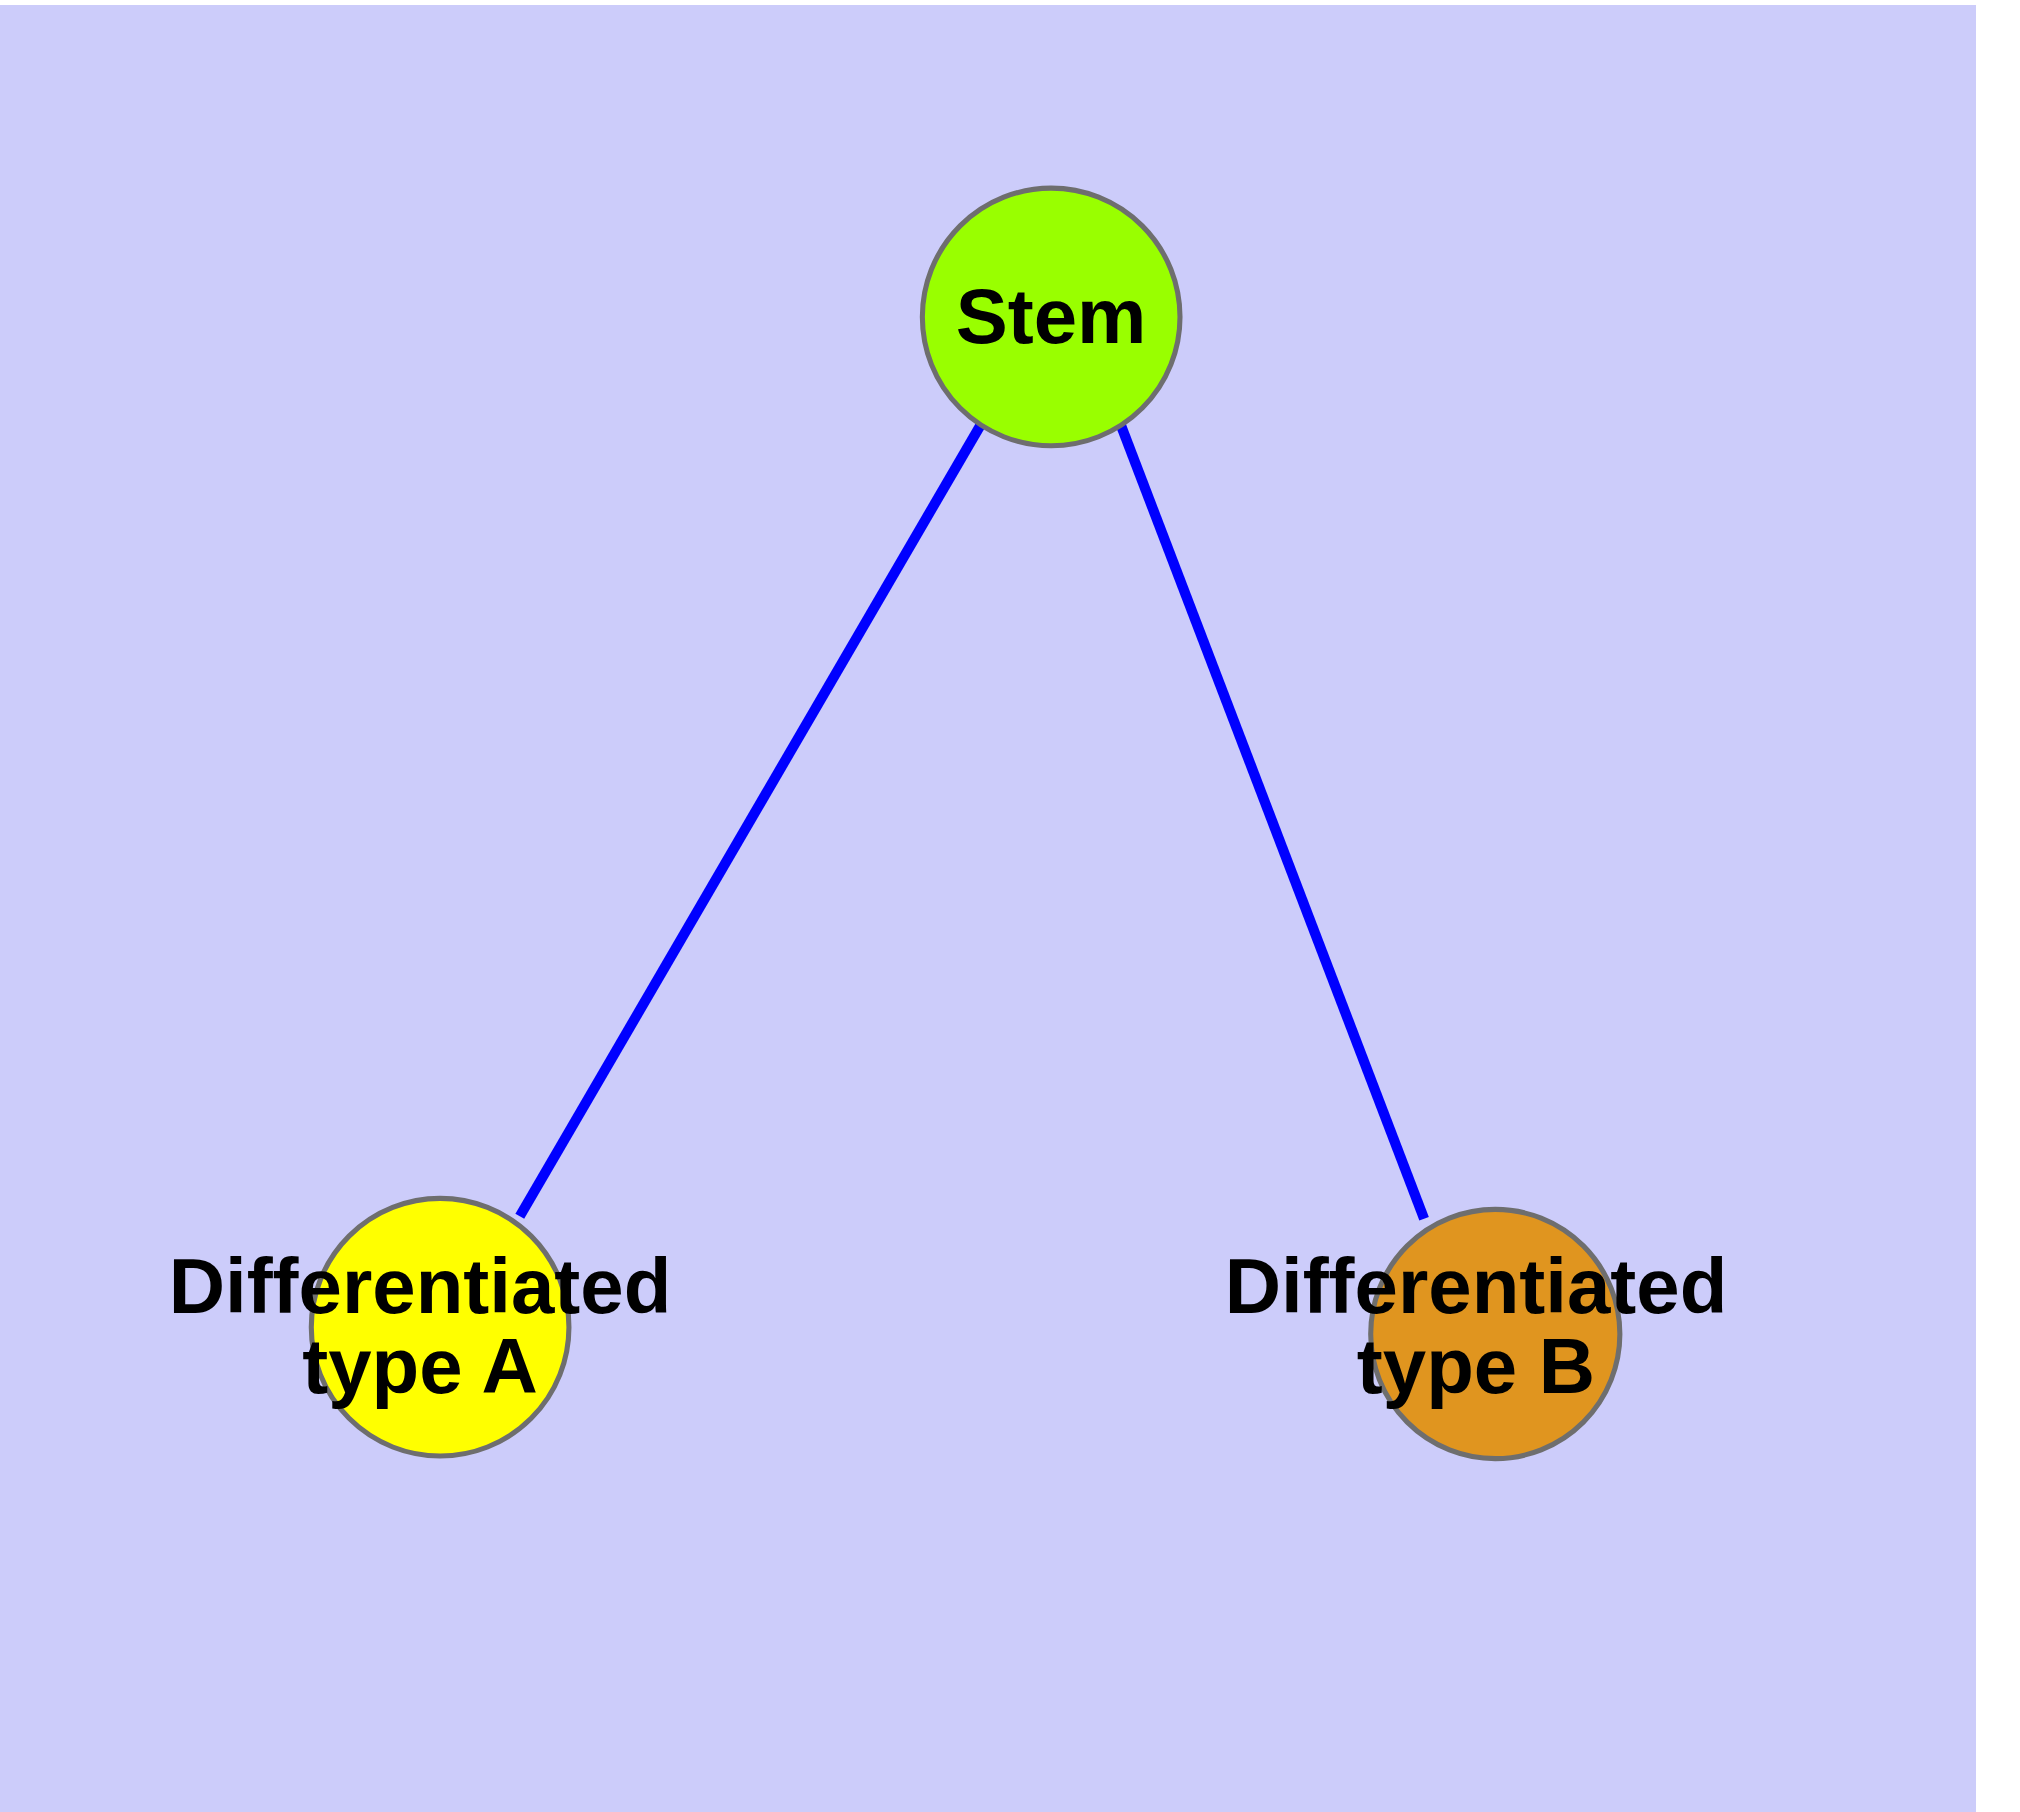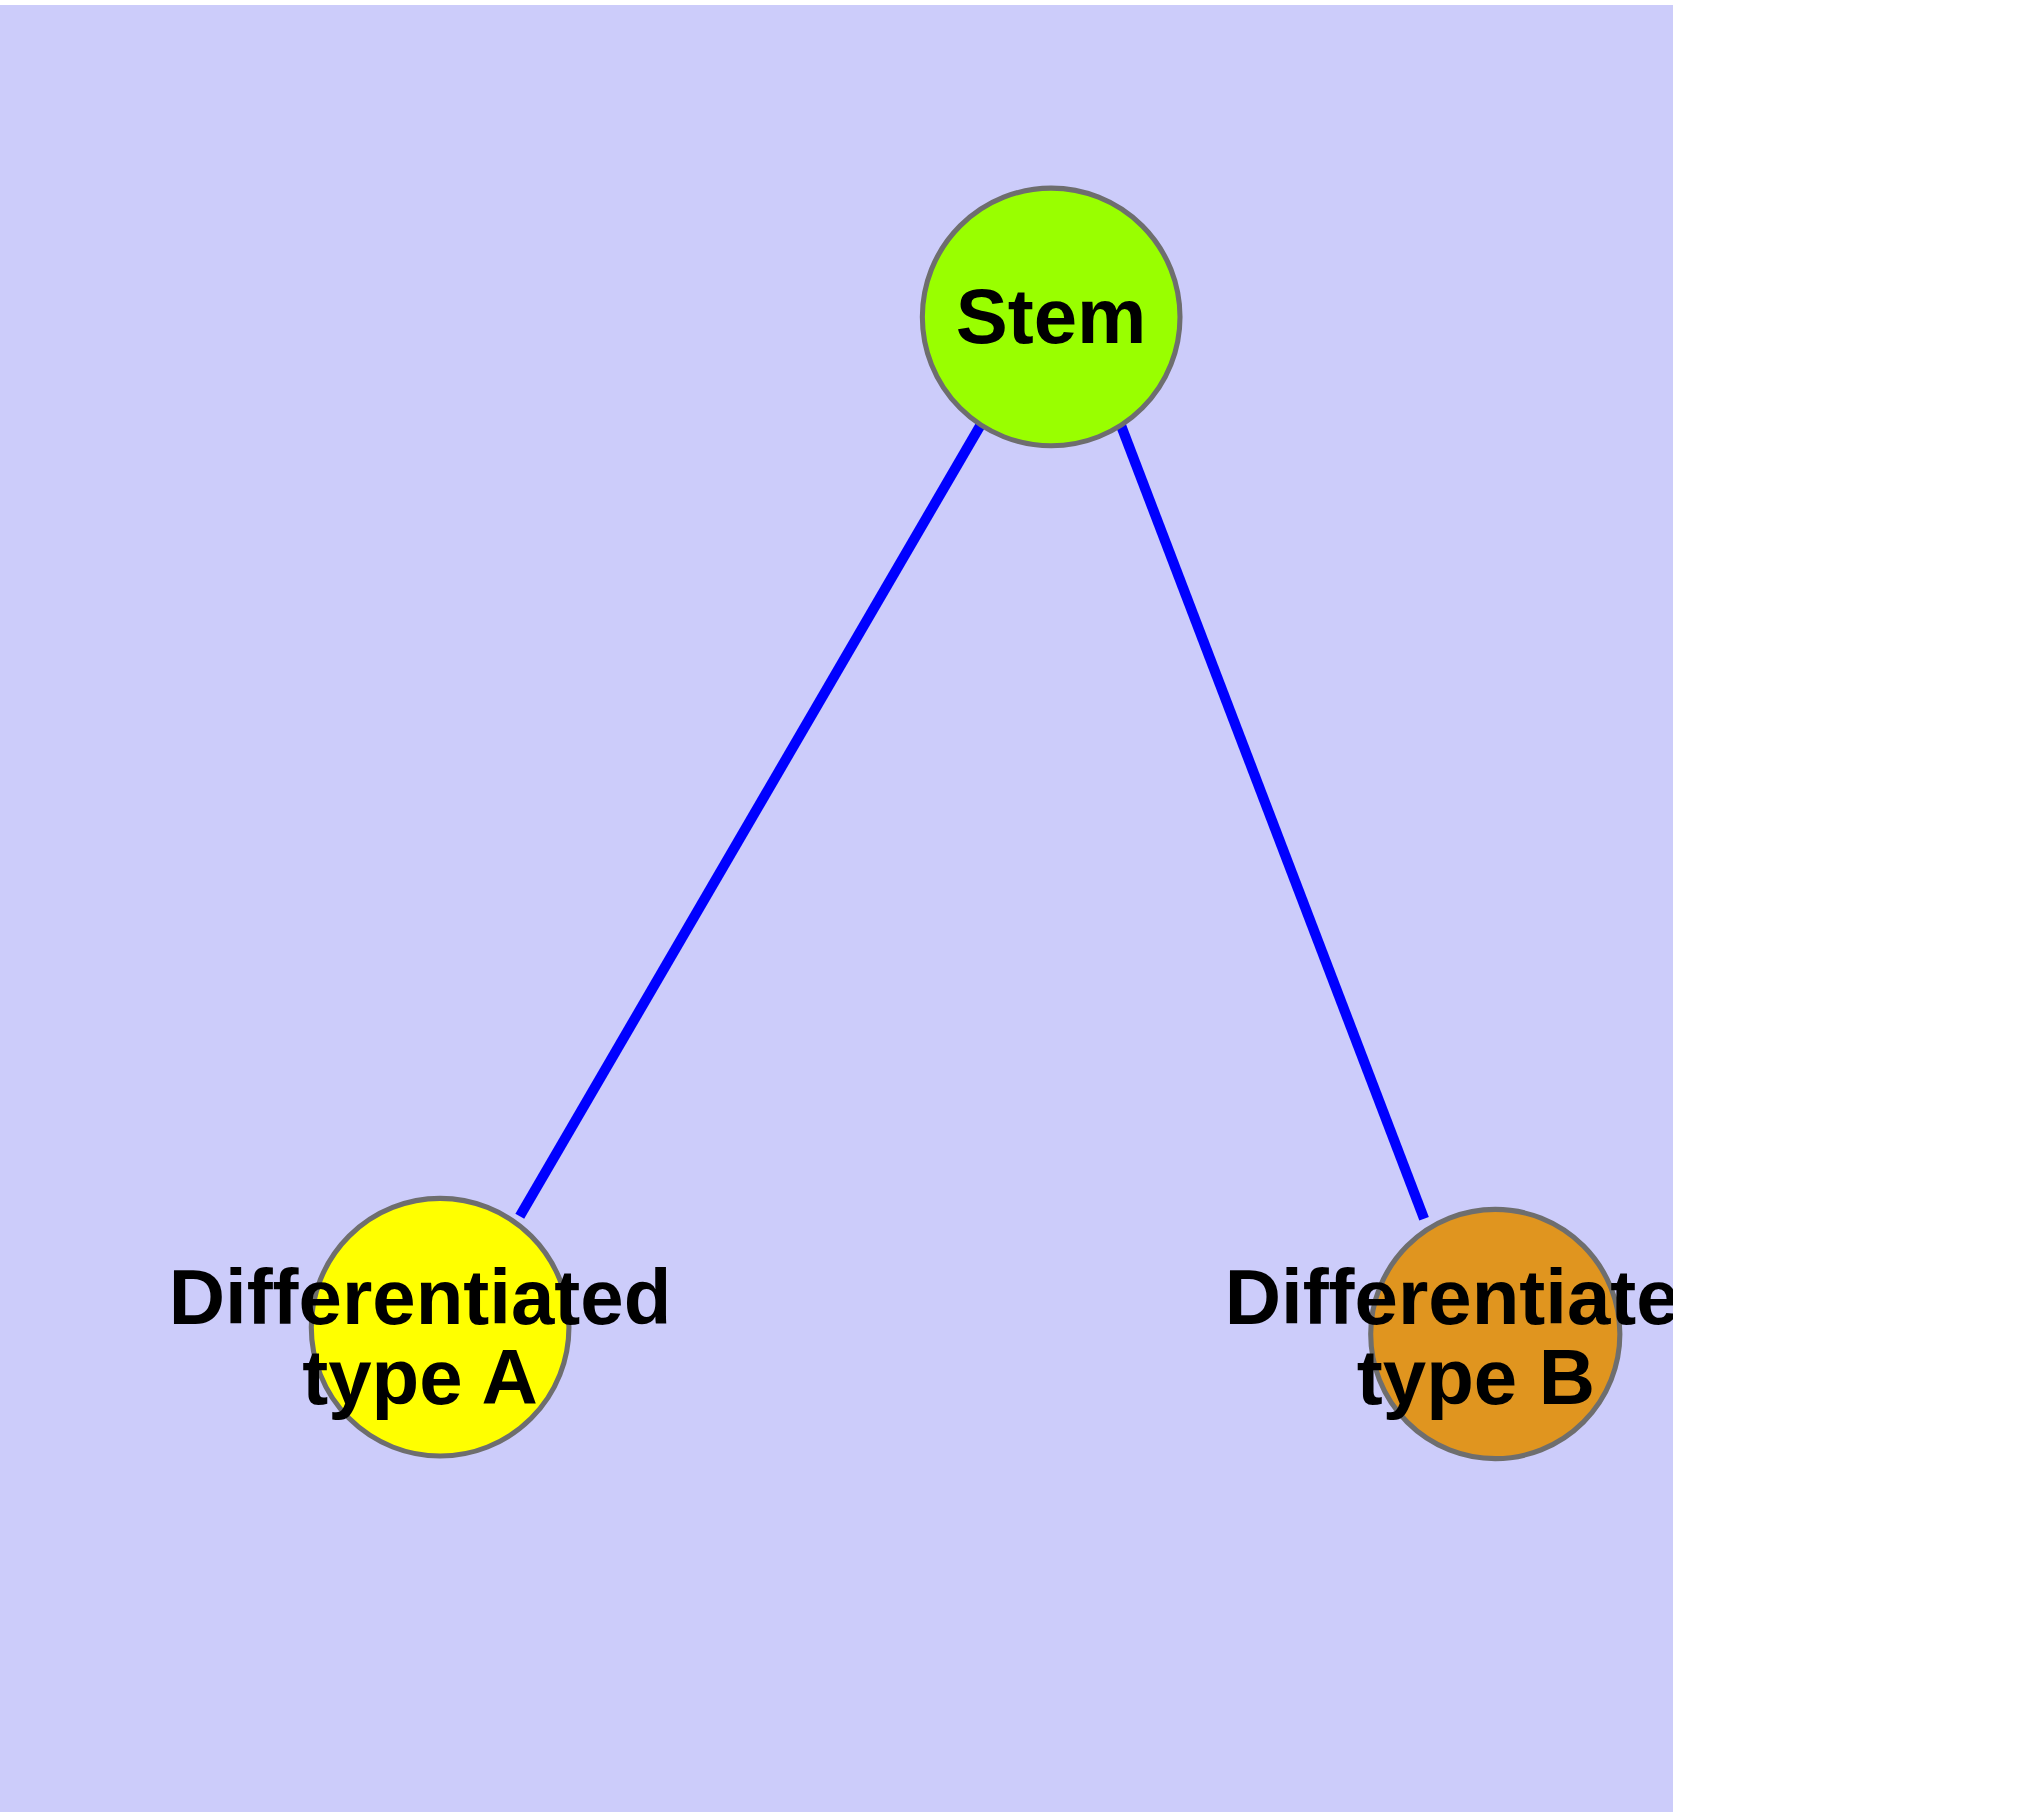--- a/index.html
+++ b/index.html
@@ -2,21 +2,21 @@
 <html style="font-size:13.6px"><head>
 <meta charset="utf-8">
 <style>
   html, body {
     margin: 0;
     padding: 0;
     background: #ffffff;
   }
   #canvas {
     position: relative;
-    width: 1673px;
+    width: 1976px;
     height: 1812px;
     background: #ffffff;
     overflow: hidden;
     font-family: "Liberation Sans", sans-serif;
   }
   #plot-area {
     position: absolute;
     left: 0;
     top: 5.1px;
     width: 2021px;
@@ -35,21 +35,20 @@
     text-align: center;
     color: #000000;
     font-weight: bold;
     line-height: 1.02;
     white-space: pre;
     pointer-events: none;
     transform: translate(-50%, -50%);
   }
   .node-label.big {
     font-size: 78px;
-    margin-top: 11px;
   }
   .node-label.small {
     font-size: 78px;
   }
 </style>
 </head>
 <body>
 
 <div id="canvas">
   <div id="plot-area"></div>

